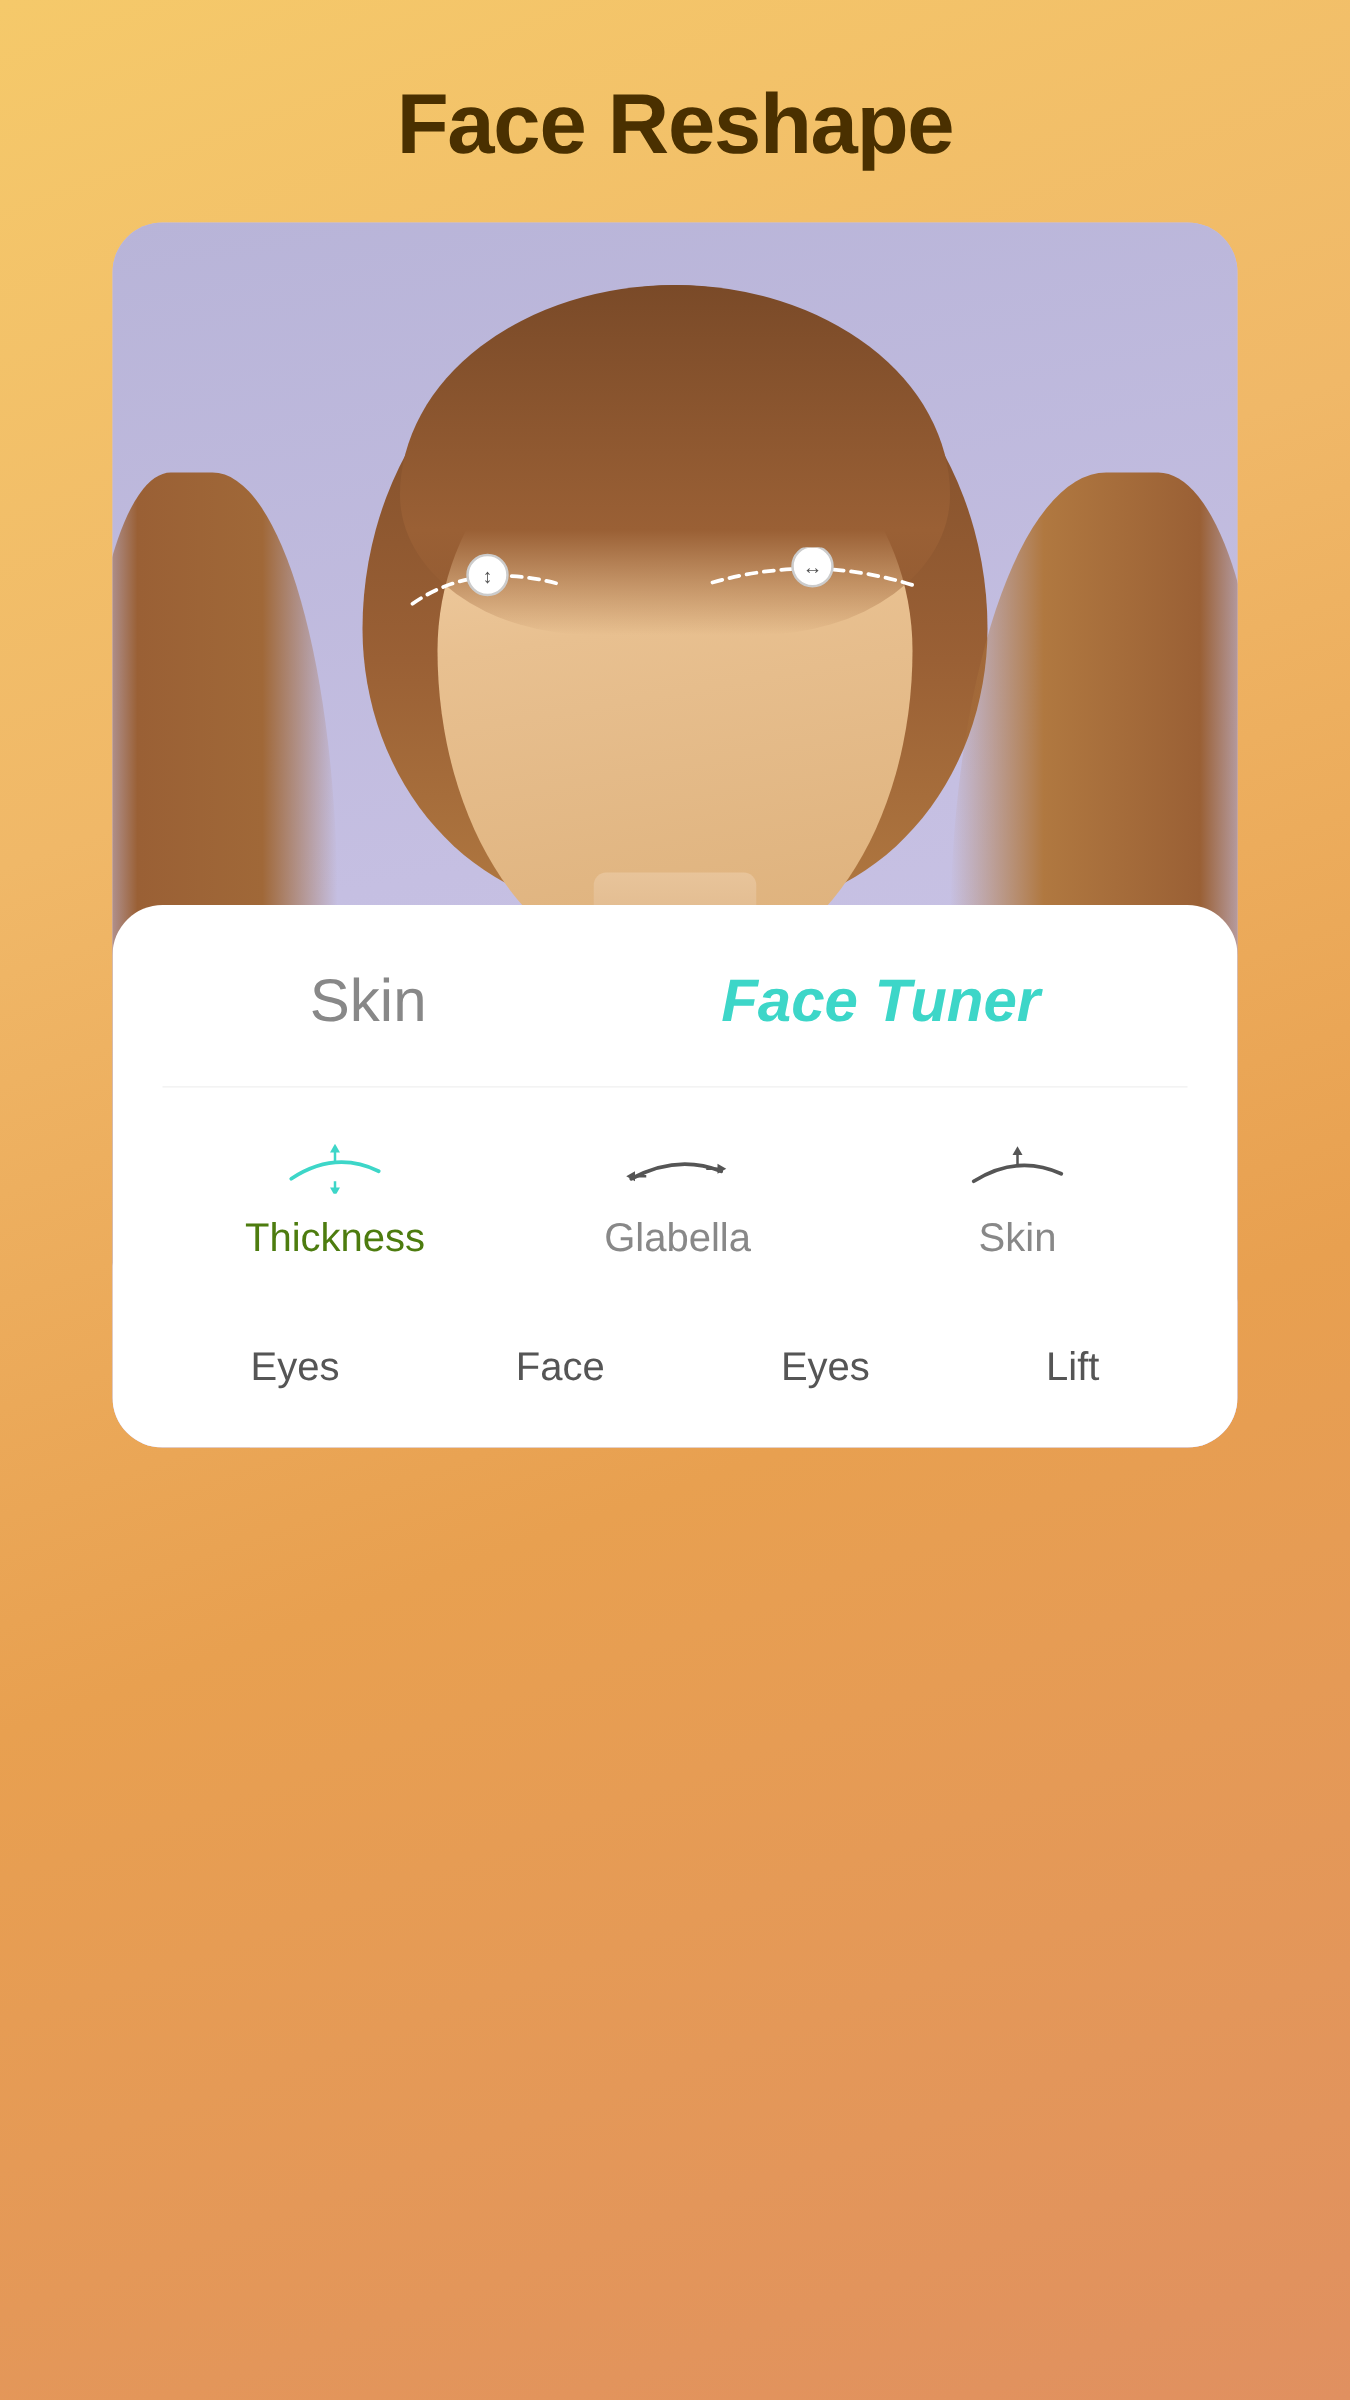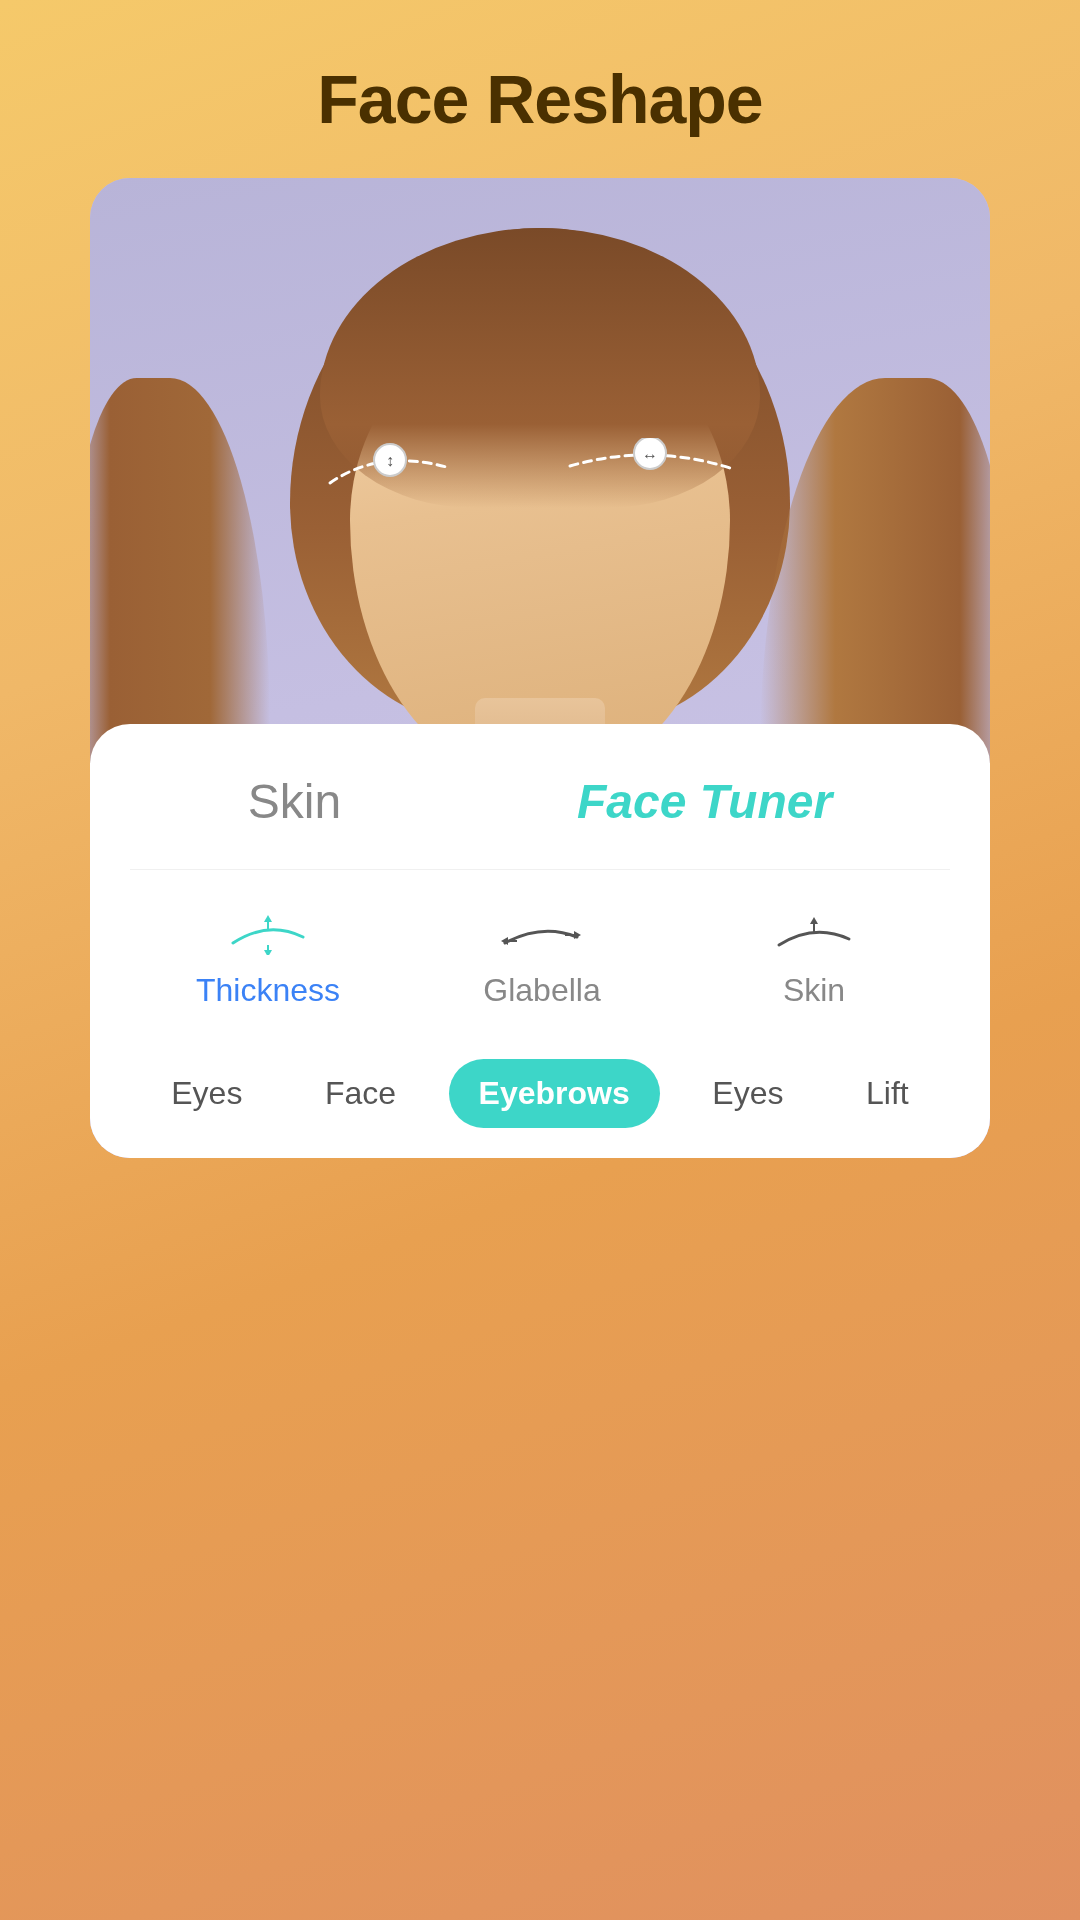--- a/index.html
+++ b/index.html
@@ -298,21 +298,21 @@
 
             <path d="M 10 28 Q 45 5 80 22" fill="none" stroke="#3dd6c8" stroke-width="3" stroke-linecap="round"></path>
 
             <line x1="45" y1="14" x2="45" y2="4" stroke="#3dd6c8" stroke-width="2"></line>
             <polygon points="45,0 41,7 49,7" fill="#3dd6c8"></polygon>
 
             <line x1="45" y1="30" x2="45" y2="38" stroke="#3dd6c8" stroke-width="2"></line>
             <polygon points="45,42 41,35 49,35" fill="#3dd6c8"></polygon>
           </svg>
         </div>
-        <div class="tool-label active" style="color: #3b82f6;">Thickness</div>
+        <div class="tool-label active" style="color: #4d7c0f;">Thickness</div>
       </div>
 
       <div class="tool-item">
         <div class="tool-icon">
           <svg viewBox="0 0 90 40" xmlns="http://www.w3.org/2000/svg">
 
             <path d="M 8 28 Q 45 8 80 22" fill="none" stroke="#555" stroke-width="3" stroke-linecap="round"></path>
 
             <line x1="68" y1="20" x2="80" y2="20" stroke="#555" stroke-width="2"></line>
             <polygon points="84,20 77,16 77,24" fill="#555"></polygon>
@@ -335,19 +335,18 @@
         </div>
         <div class="tool-label">Skin</div>
       </div>
 
 
     </div>
 
     <div class="category-row">
       <div class="category-item">Eyes</div>
       <div class="category-item">Face</div>
-      <div class="category-item active" style="background: #3dd6c8; color: white;">Eyebrows</div>
       <div class="category-item">Eyes</div>
       <div class="category-item">Lift</div>
     </div>
 
   </div>
 </div>
 
 </body></html>

